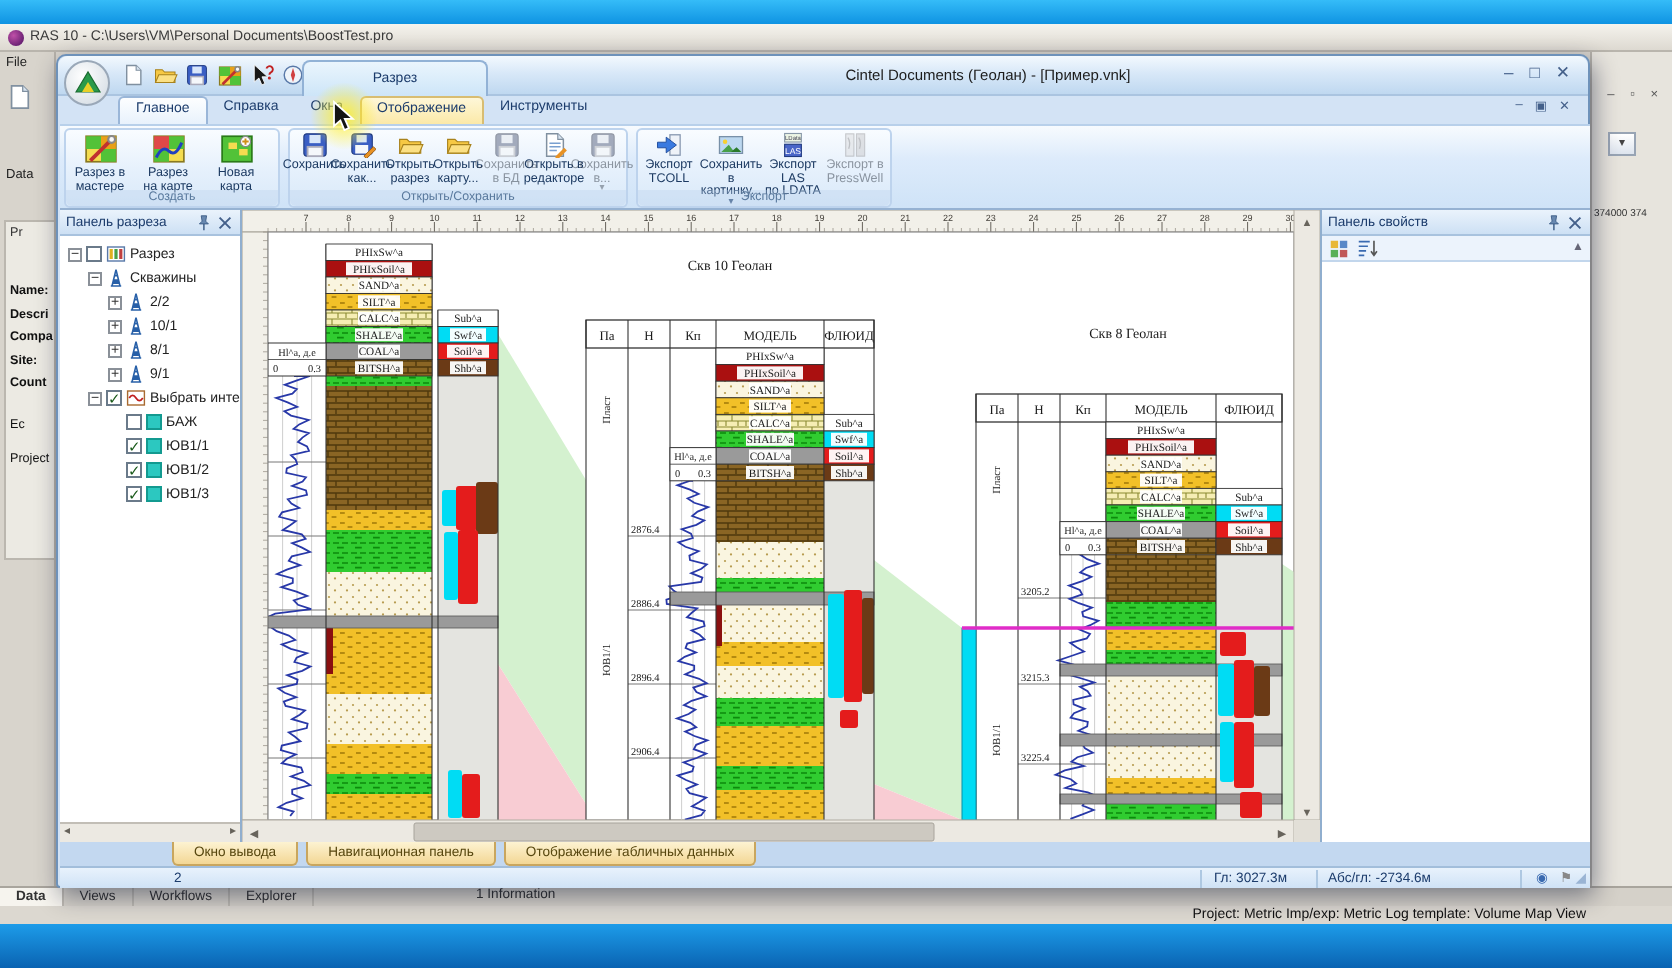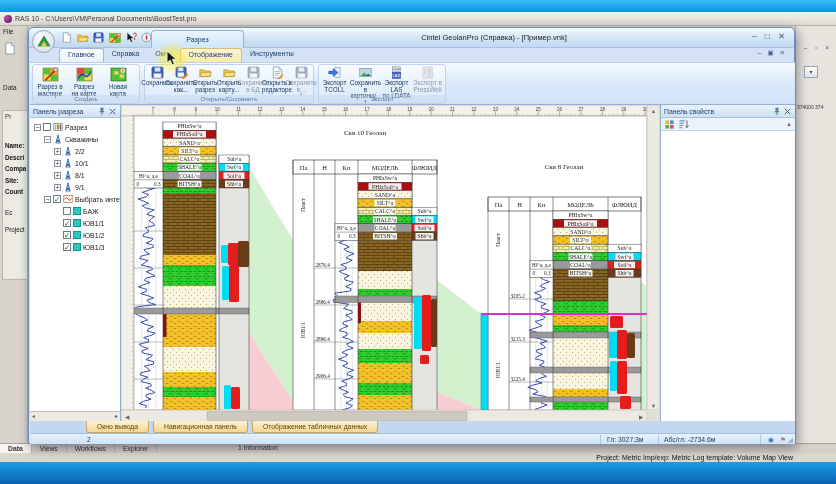--- a/index.html
+++ b/index.html
@@ -274,21 +274,21 @@
             </svg>
           </span>
         <span class="qbtn">
             <svg width="11" height="11" viewBox="0 0 14 14">
               <use href="#i-nav"></use>
             </svg>
           </span>
         <span class="qcar">▾</span>
       </div>
       <div class="ctx-tab">Разрез</div>
-      <div class="gl-title">Cintel GeolanPro (Справка) - [Пример.vnk]</div>
+      <div class="gl-title">Cintel Documents (Геолан) - [Пример.vnk]</div>
       <div class="gl-wc">
         <span>–</span>
         <span>□</span>
         <span>✕</span>
       </div>
     </div>
     <div class="gl-mdi">
       <span>–</span>
       <span>▣</span>
       <span>✕</span>

